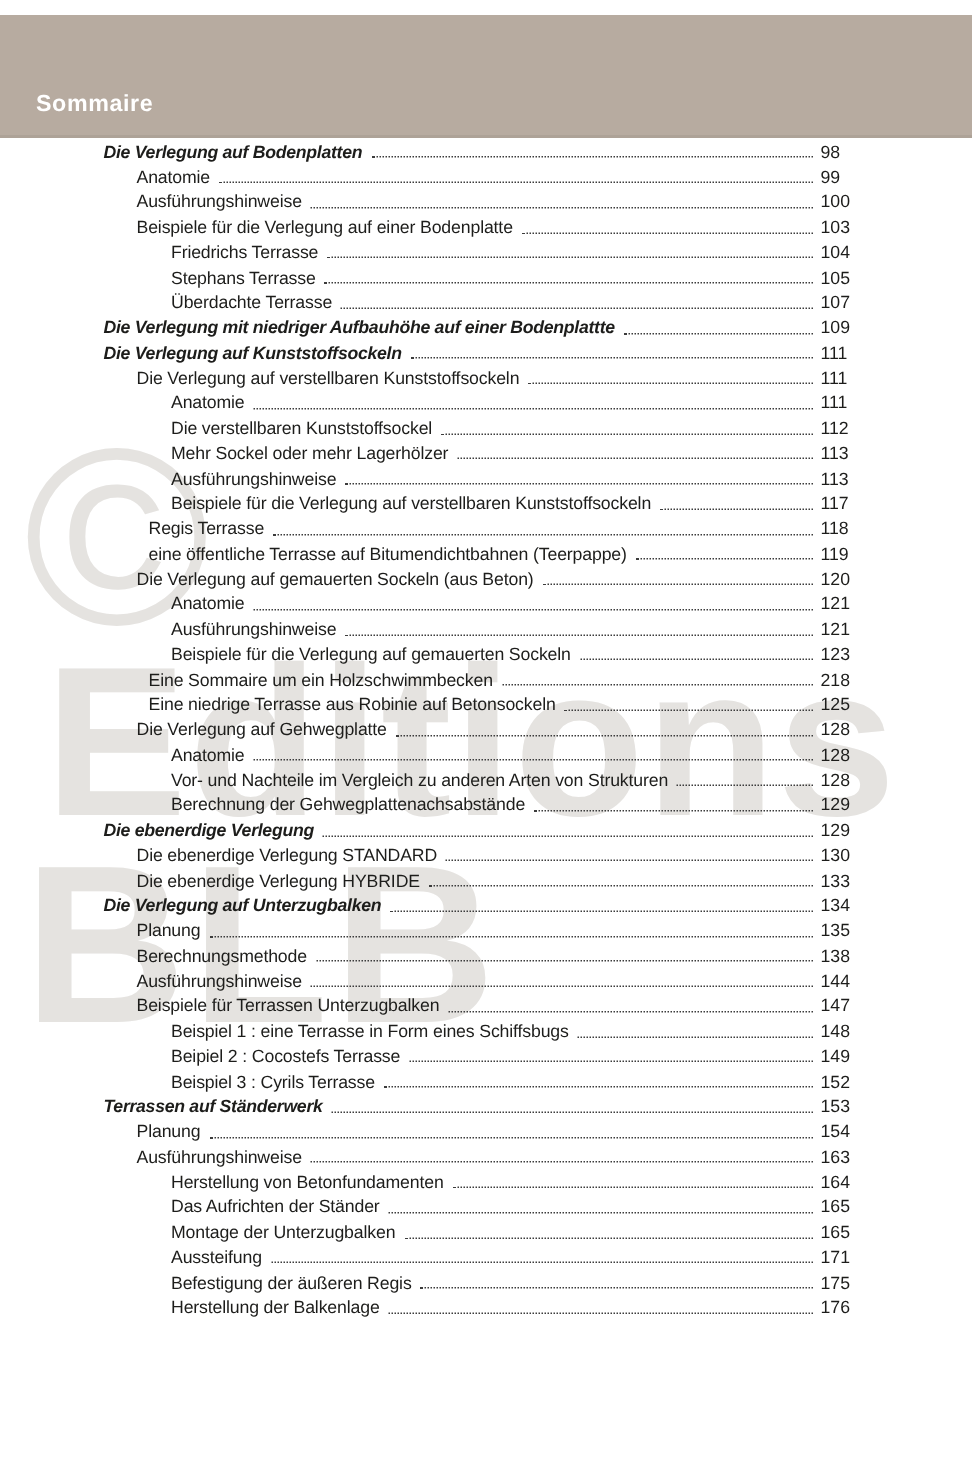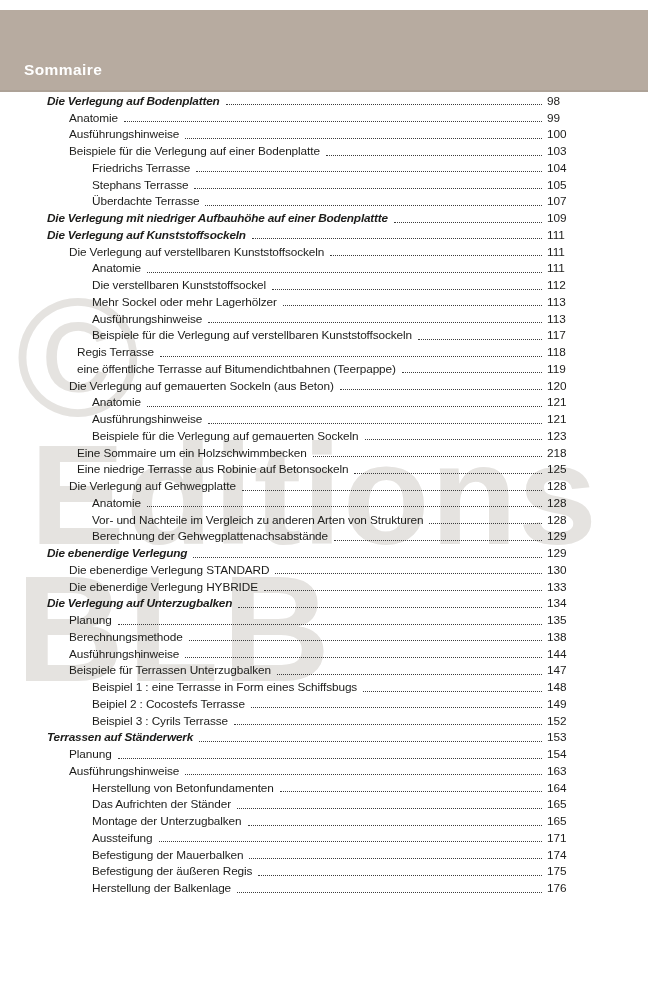--- a/index.html
+++ b/index.html
@@ -35,20 +35,21 @@
   .wm-line2{left:16px;top:554px;font-size:150px;font-weight:bold;letter-spacing:3px;}
   
   .toc{
     position:absolute;top:92px;left:47px;right:75px;z-index:1;
   }
   .toc-row{
     display:flex;align-items:flex-end;
     height:16.75px;
     font-size:11.8px;
     color:#1d1d1b;
+    margin-left:22px;
   }
   .toc-label{white-space:nowrap;line-height:15px;letter-spacing:-0.1px;}
   .toc-leader{
     flex:1;min-width:14px;
     border-bottom:1.6px dotted #3c3c3c;
     margin:0 5px 3.5px 6px;
   }
   .toc-page{min-width:26px;line-height:15px;}
   .emphasis .toc-label{font-weight:bold;font-style:italic;letter-spacing:-0.2px;}
   .level-1{padding-left:22px;}
@@ -290,25 +291,20 @@
     <span class="toc-label">Montage der Unterzugbalken</span>
     <span class="toc-leader"></span>
     <span class="toc-page">165</span>
   </div>
       <div class="toc-row level-2">
     <span class="toc-label">Aussteifung</span>
     <span class="toc-leader"></span>
     <span class="toc-page">171</span>
   </div>
       <div class="toc-row level-2">
-    <span class="toc-label">Befestigung der Mauerbalken</span>
-    <span class="toc-leader"></span>
-    <span class="toc-page">174</span>
-  </div>
-      <div class="toc-row level-2">
     <span class="toc-label">Befestigung der äußeren Regis</span>
     <span class="toc-leader"></span>
     <span class="toc-page">175</span>
   </div>
       <div class="toc-row level-2">
     <span class="toc-label">Herstellung der Balkenlage</span>
     <span class="toc-leader"></span>
     <span class="toc-page">176</span>
   </div>
     </div>

